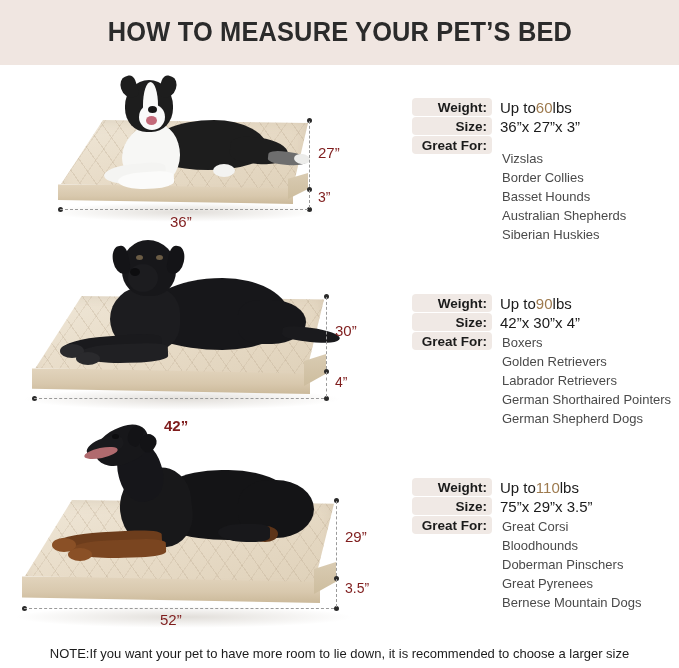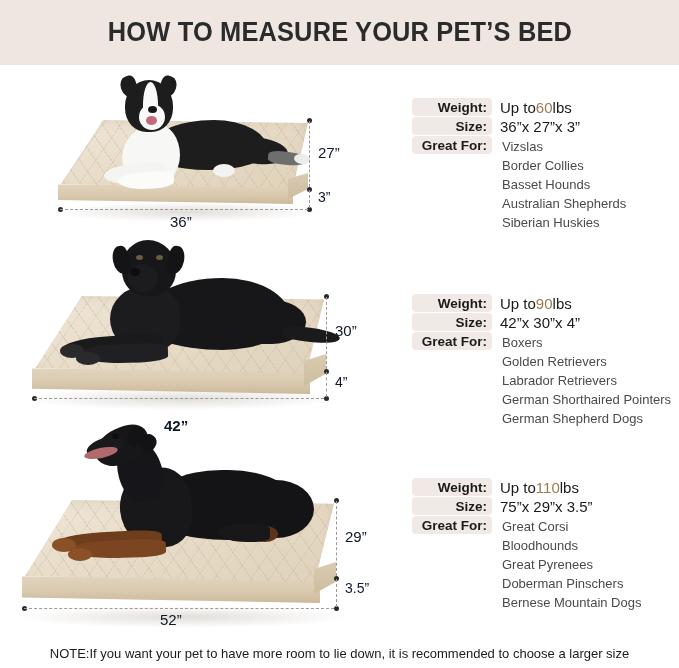--- a/index.html
+++ b/index.html
@@ -57,21 +57,21 @@
 
   
   .dog{position:absolute;}
   .blob{position:absolute;border-radius:50%;}
 
   
   .dim-dot{position:absolute;width:5px;height:5px;border-radius:50%;background:#2a2a2a;}
   .dim-line{position:absolute;border-top:1px dashed #9a9a9a;transform-origin:0 0;height:0;}
   .dim-vline{position:absolute;border-left:1px dashed #9a9a9a;width:0;}
   .dim-label{
-    position:absolute;font-size:15px;color:#0f172a;white-space:nowrap;
+    position:absolute;font-size:15px;color:#7f1d1d;white-space:nowrap;
     font-family:"Liberation Sans", sans-serif;
   }
   .dim-label.small{font-size:14px;}
 
   
   .info{position:absolute;}
   .info-row{position:relative;height:19px;}
   .chip{
     position:absolute;left:0;top:0;width:80px;height:18px;
     background:#f0e9e5;border-radius:4px;
@@ -185,21 +185,21 @@
         </div>
     </div>
     <div class="info-row">
       <div class="chip"></div>
       <div class="chip-text">Size:</div>
       <div class="val">36”x 27”x 3”</div>
     </div>
     <div class="info-row">
       <div class="chip"></div>
       <div class="chip-text">Great For:</div>
-      <div class="breed-list" style="top:1px;">
+      <div class="breed-list" style="top:13px;">
         <div class="breed">Vizslas</div>
         <div class="breed">Border Collies</div>
         <div class="breed">Basset Hounds</div>
         <div class="breed">Australian Shepherds</div>
         <div class="breed">Siberian Huskies</div>
       </div>
     </div>
   </div>
 </div>
 
@@ -372,21 +372,21 @@
       <div class="chip"></div>
       <div class="chip-text">Size:</div>
       <div class="val">75”x 29”x 3.5”</div>
     </div>
     <div class="info-row">
       <div class="chip"></div>
       <div class="chip-text">Great For:</div>
       <div class="breed-list" style="top:1px;">
         <div class="breed">Great Corsi</div>
         <div class="breed">Bloodhounds</div>
+        <div class="breed">Doberman Pinschers</div>
         <div class="breed">Great Pyrenees</div>
-        <div class="breed">Doberman Pinschers</div>
         <div class="breed">Bernese Mountain Dogs</div>
       </div>
     </div>
   </div>
 </div>
 
 <div class="note">NOTE:If you want your pet to have more room to lie down, it is recommended to choose a larger size</div>
 
 </body></html>

